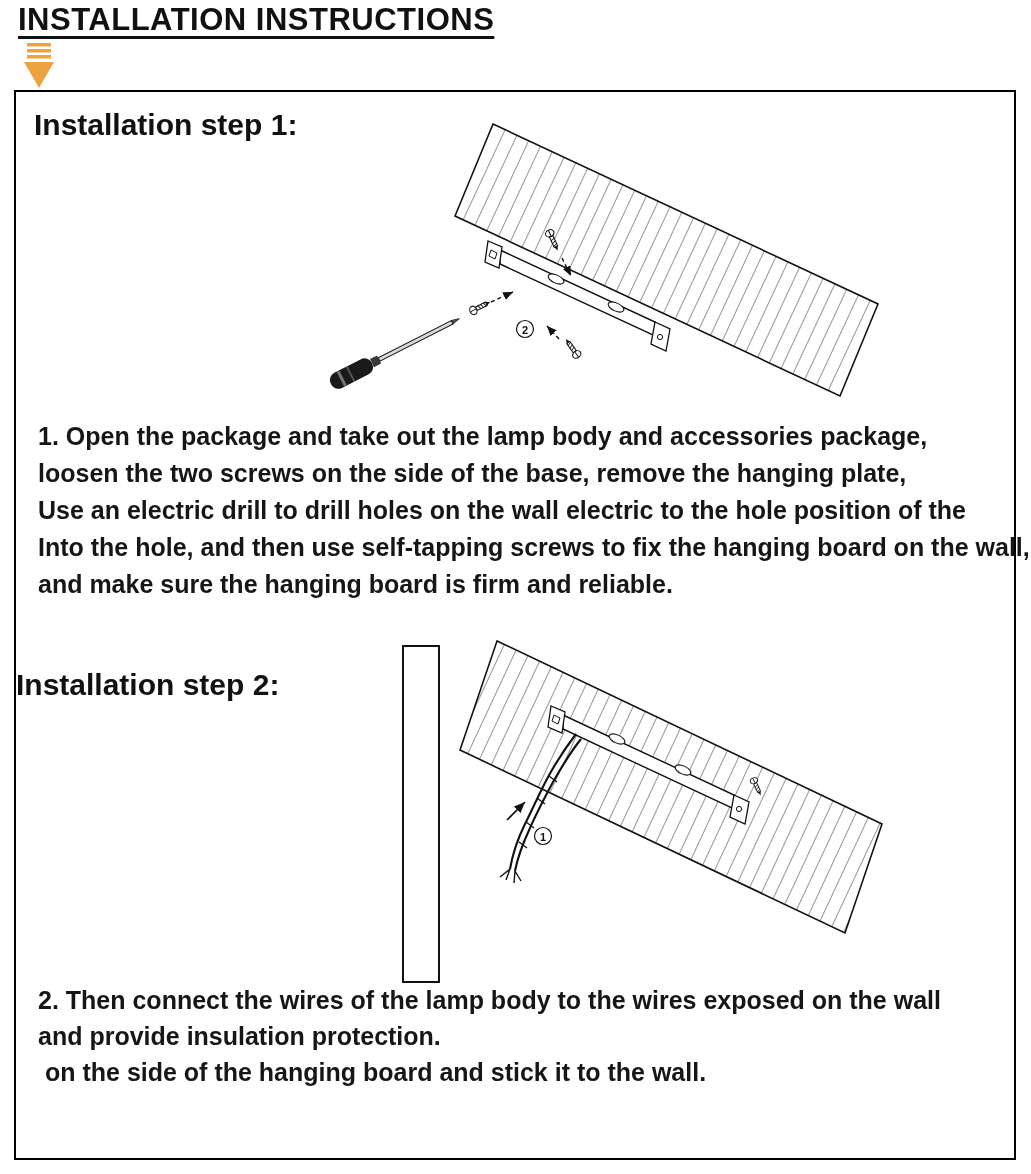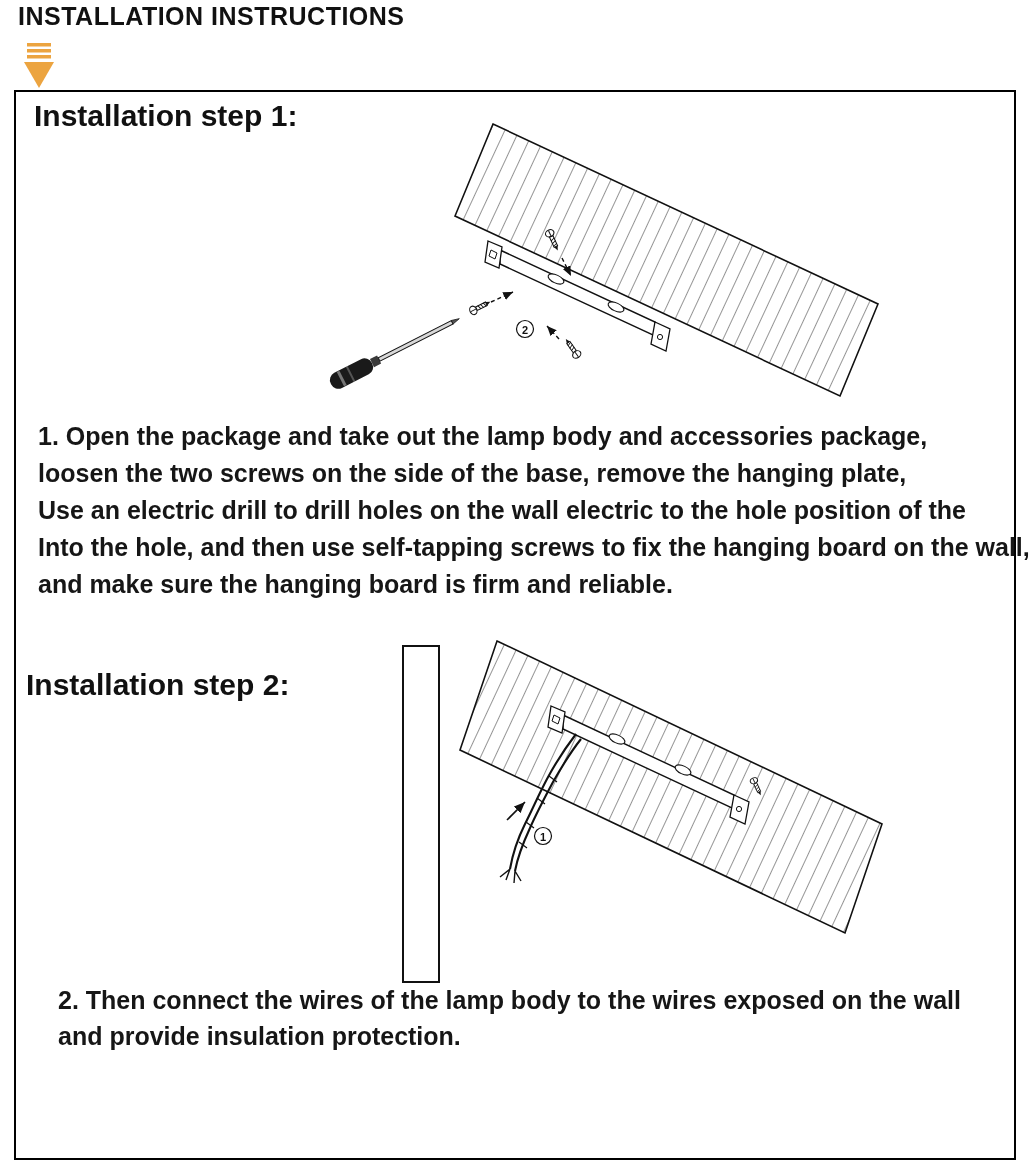--- a/index.html
+++ b/index.html
@@ -10,24 +10,25 @@
     width: 1031px;
     height: 1174px;
     background: #ffffff;
     color: #141414;
     overflow: hidden;
   }
   .title {
     position: absolute;
     left: 18px;
     top: 2px;
-    font-size: 25px;
+    font-size: 31px;
     font-weight: 700;
     letter-spacing: 0.5px;
     color: #111;
+    text-decoration: underline;
     text-decoration-thickness: 3px;
     text-underline-offset: 6px;
     white-space: pre;
   }
   .scroll-icon {
     position: absolute;
     left: 22px;
     top: 42px;
   }
   .frame {
@@ -39,31 +40,31 @@
     border: 2px solid #000;
     background: transparent;
   }
   .step-heading {
     position: absolute;
     font-size: 30px;
     font-weight: 700;
     color: #111;
     white-space: pre;
   }
-  .heading-1 { left: 34px; top: 99px; text-align: right; }
-  .heading-2 { left: 26px; top: 668px; }
+  .heading-1 { left: 34px; top: 108px; text-align: right; }
+  .heading-2 { left: 16px; top: 668px; }
   .para {
     position: absolute;
     left: 38px;
     font-size: 25px;
     font-weight: 700;
     color: #161616;
   }
   .para-1 { top: 418px; }
-  .para-2 { top: 982px; margin-left: 20px; }
+  .para-2 { top: 982px; }
   .para .line { white-space: pre; line-height: 37px; }
   .para-2 .line { line-height: 36px; }
   .diagram { position: absolute; }
   .diagram-1 { left: 313px; top: 110px; }
   .diagram-2 { left: 393px; top: 636px; }
   .callout-text {
     font-size: 11px;
     font-weight: 700;
     fill: #111;
   }
@@ -186,15 +187,16 @@
 
     <g>
       <circle cx="150" cy="200" r="8.5" fill="#fff" stroke="#111" stroke-width="1.2"></circle>
       <text class="callout-text" x="150" y="204.5" text-anchor="middle">1</text>
     </g>
   </svg>
 
   <div class="para para-2">
     <div class="line">2. Then connect the wires of the lamp body to the wires exposed on the wall</div>
     <div class="line">and provide insulation protection.</div>
+    <div class="line"> on the side of the hanging board and stick it to the wall.</div>
   </div>
 
 </div>
 
 </body></html>

